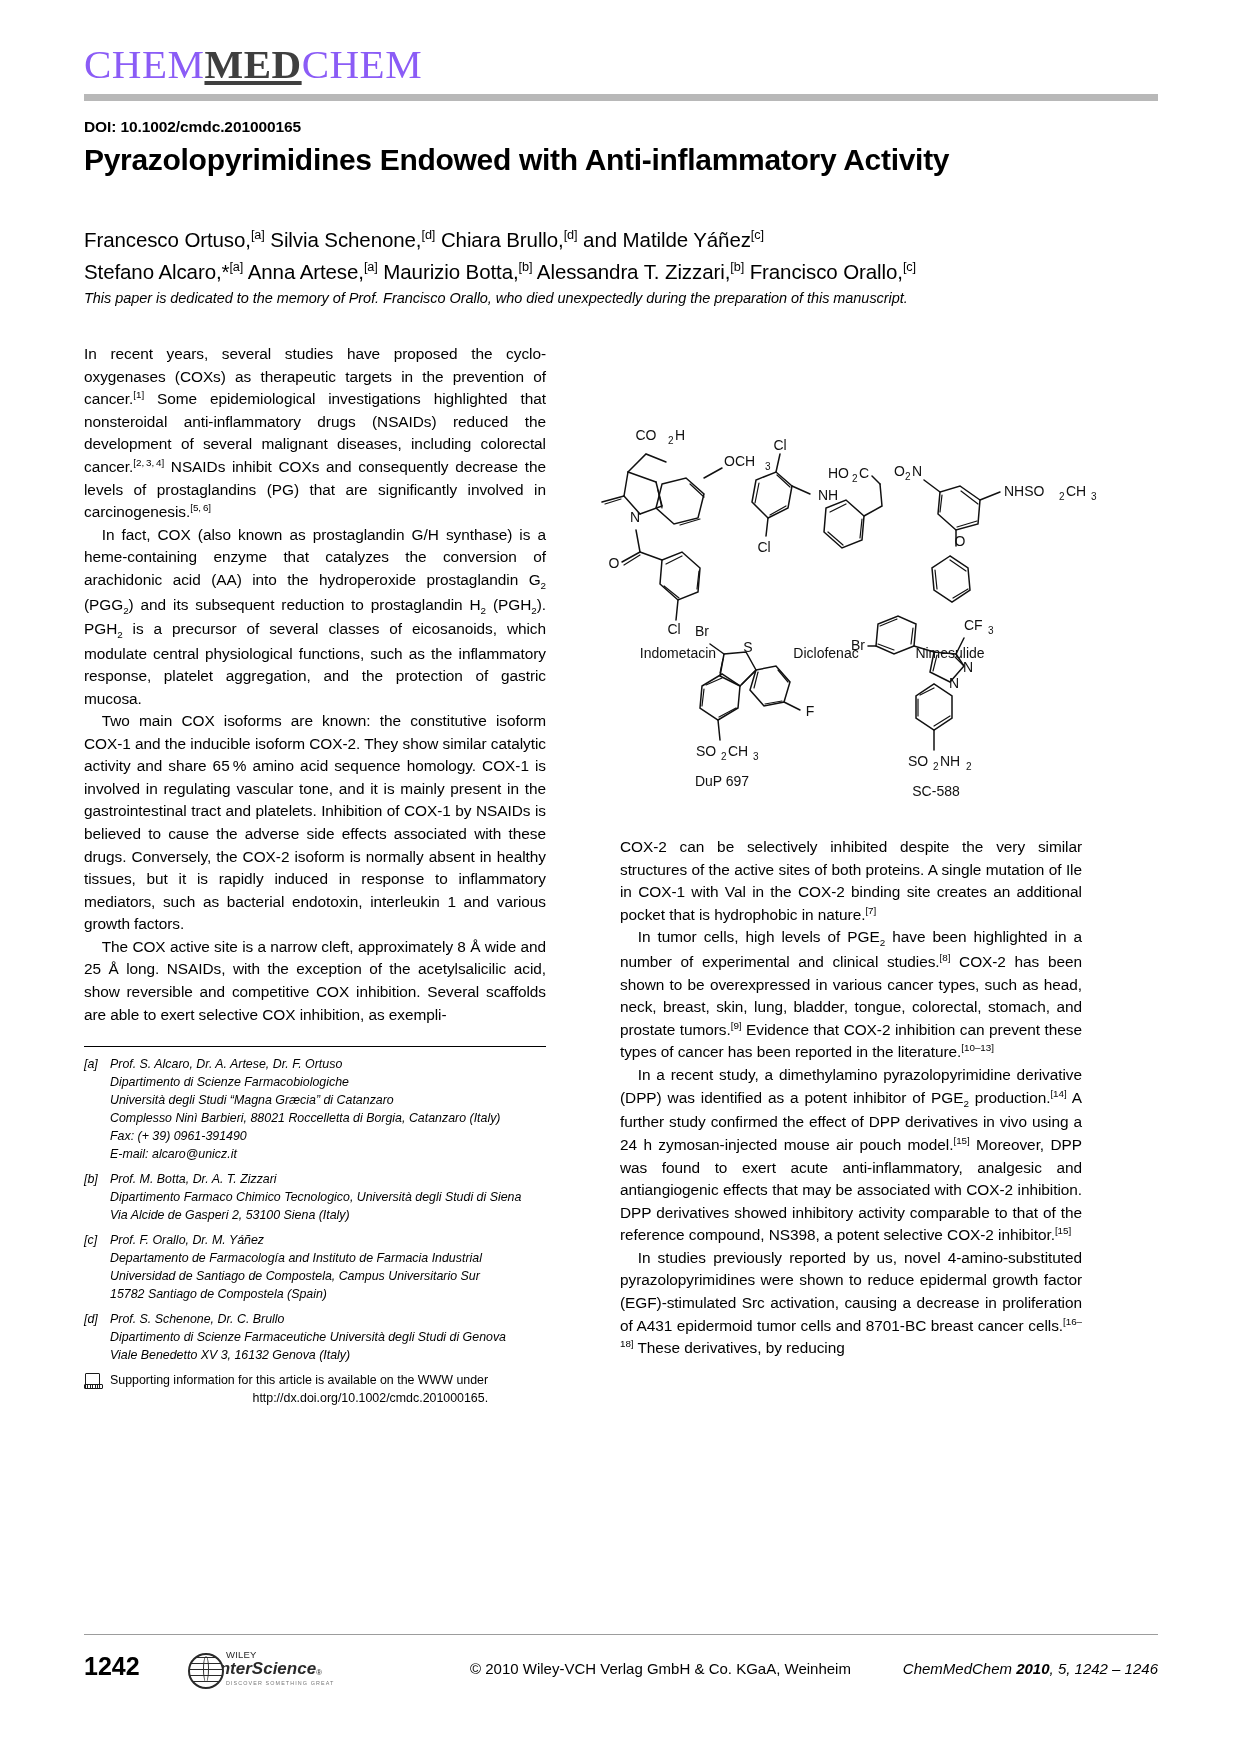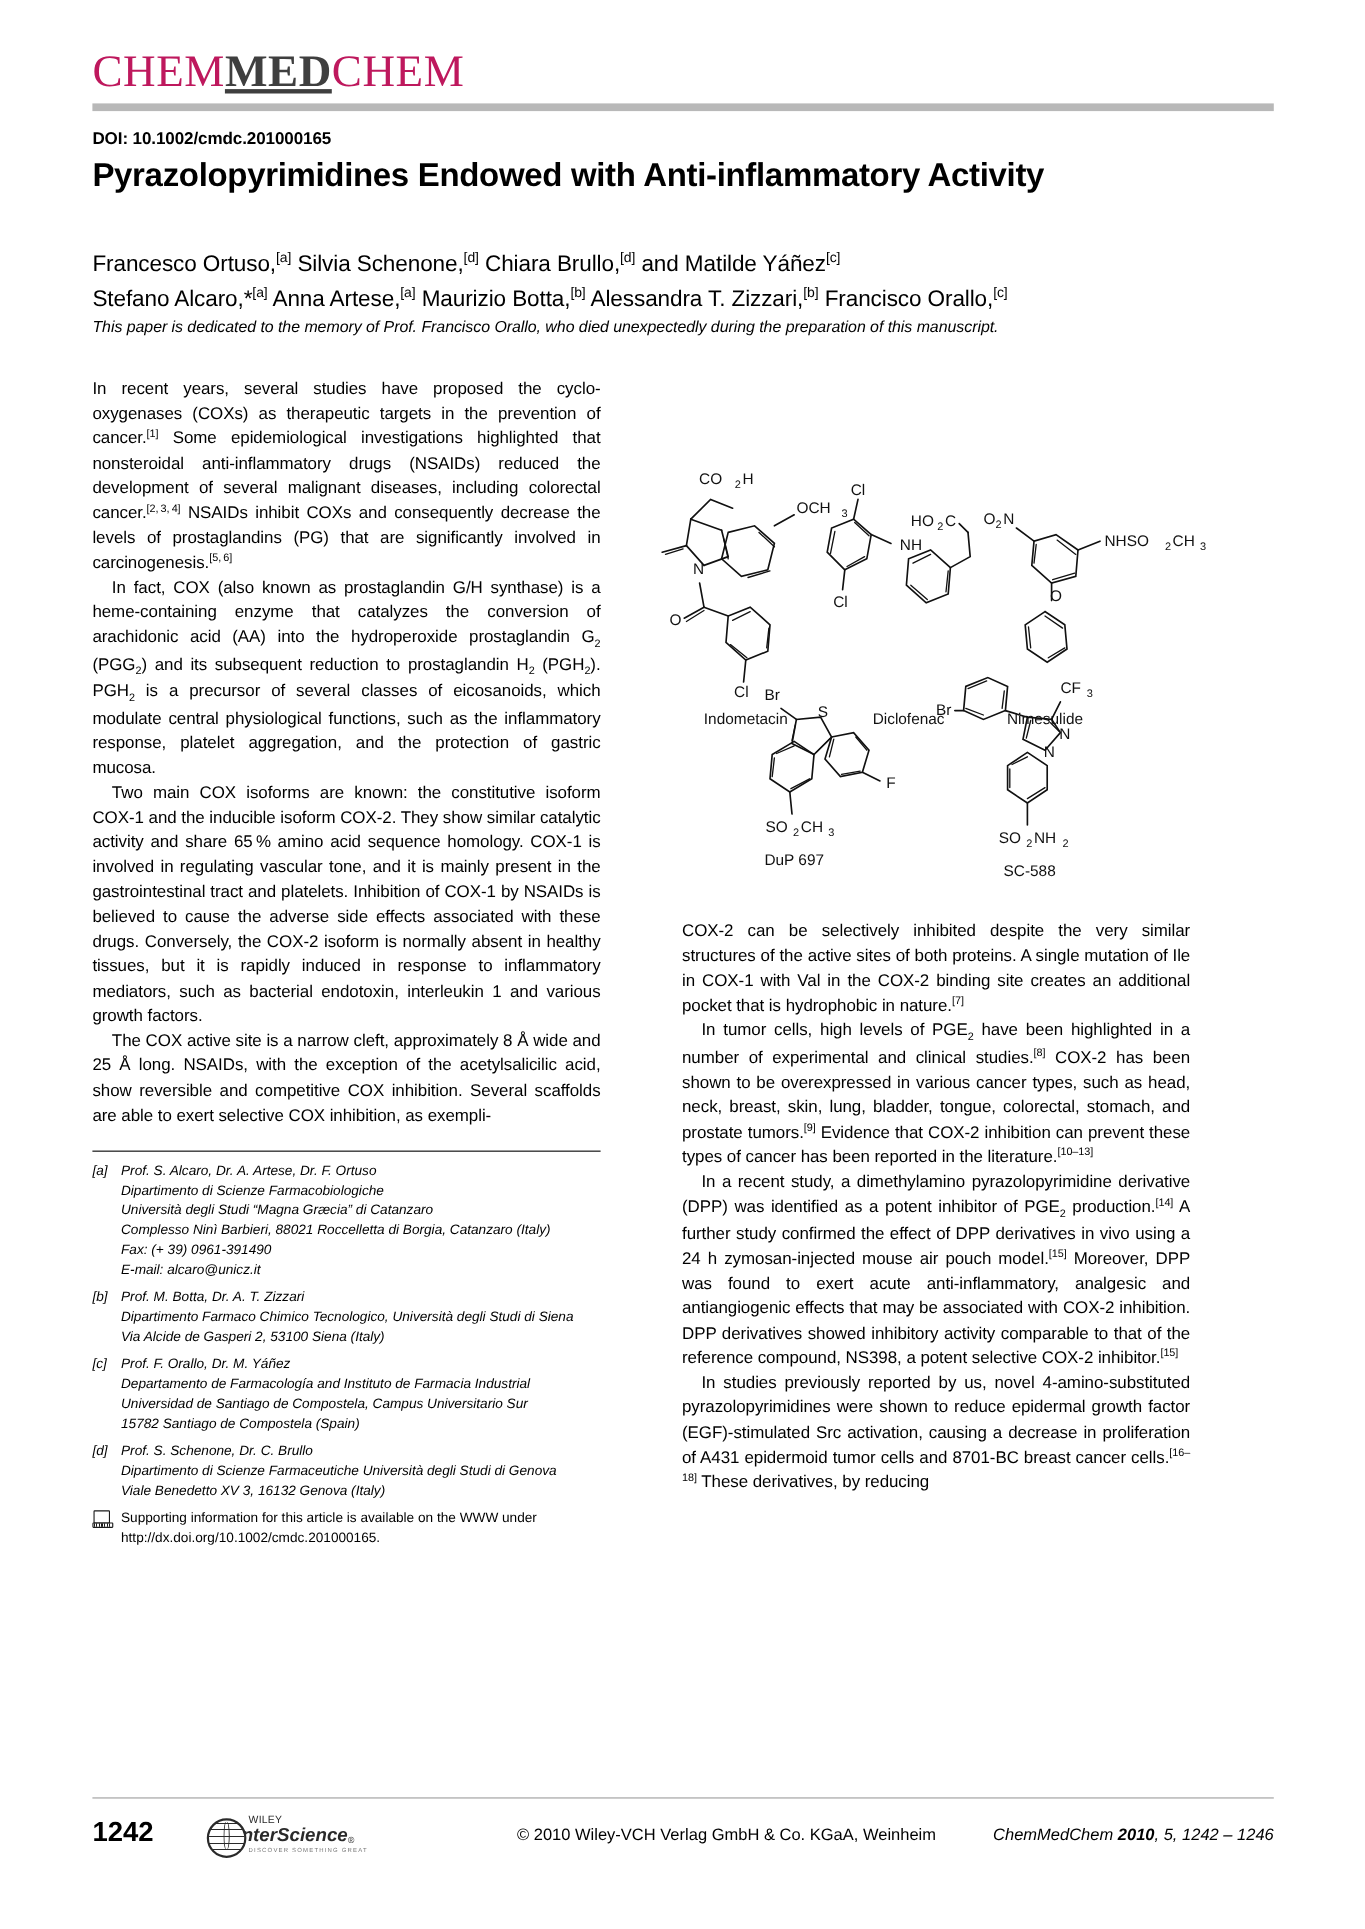--- a/index.html
+++ b/index.html
@@ -30,21 +30,21 @@
     top: 44px;
     width: 1074px;
   }
   .journal-logo {
     font-family: "Liberation Serif", serif;
     font-size: 41px;
     letter-spacing: 0.5px;
     line-height: 1;
     white-space: nowrap;
   }
-  .jl-light { color: #be185d; }
+  .jl-light { color: #8b5cf6; }
   .jl-dark  { color: #3f3f3f; font-weight: bold; text-decoration: underline; }
   .masthead-rule {
     margin-top: 9px;
     height: 7px;
     background: #b8b8b8;
     width: 1074px;
   }
 
   
   .doi {
@@ -129,21 +129,21 @@
     display: flex;
     font-size: 12.4px;
     line-height: 1.45;
     margin-top: 3px;
   }
   .fn-icon {
     width: 26px;
     flex: 0 0 26px;
     padding-top: 1px;
   }
-  .fn-plain { font-style: normal; }
+  .fn-plain { font-style: normal; text-align: right; }
 
   
   .monitor {
     width: 17px; height: 15px;
     position: relative;
   }
   .monitor .screen {
     position: absolute; left: 1px; top: 0;
     width: 13px; height: 10px;
     border: 1.6px solid #1a1a1a;

